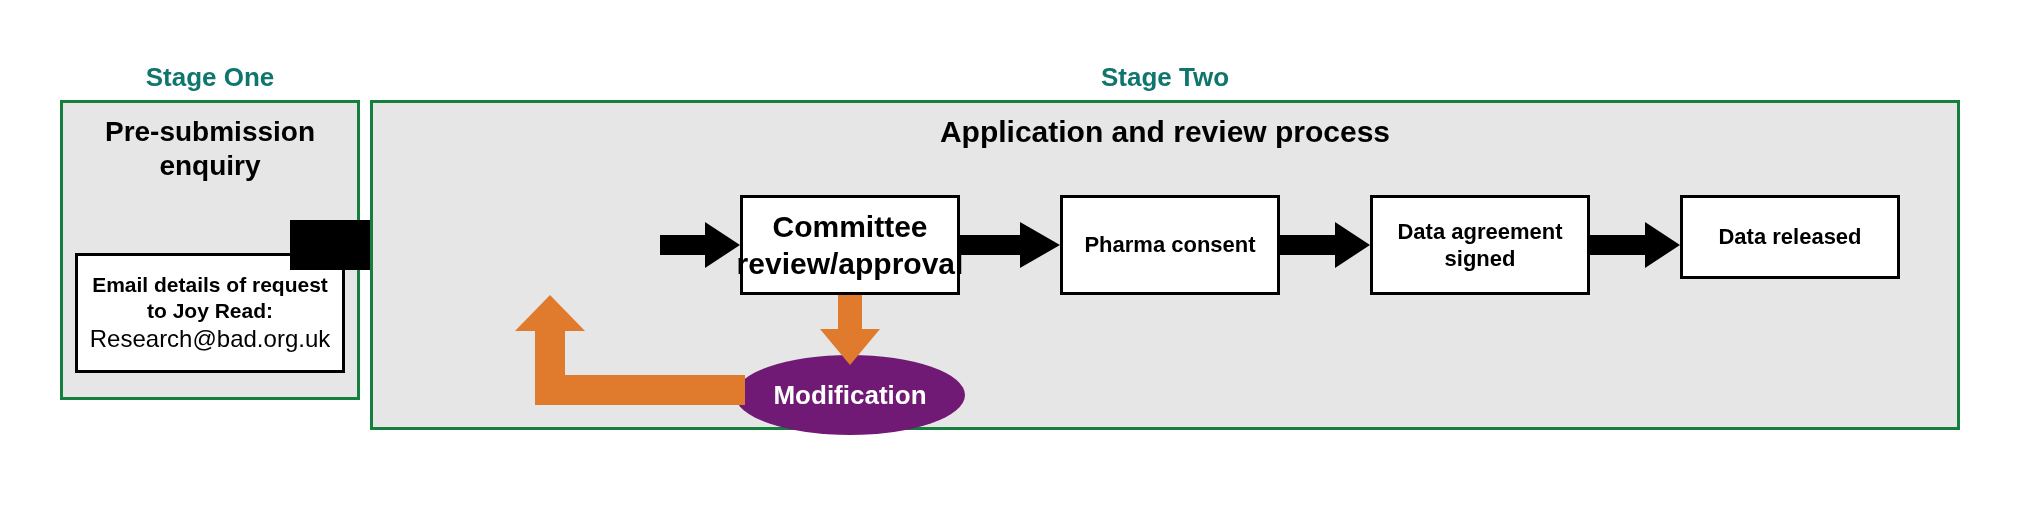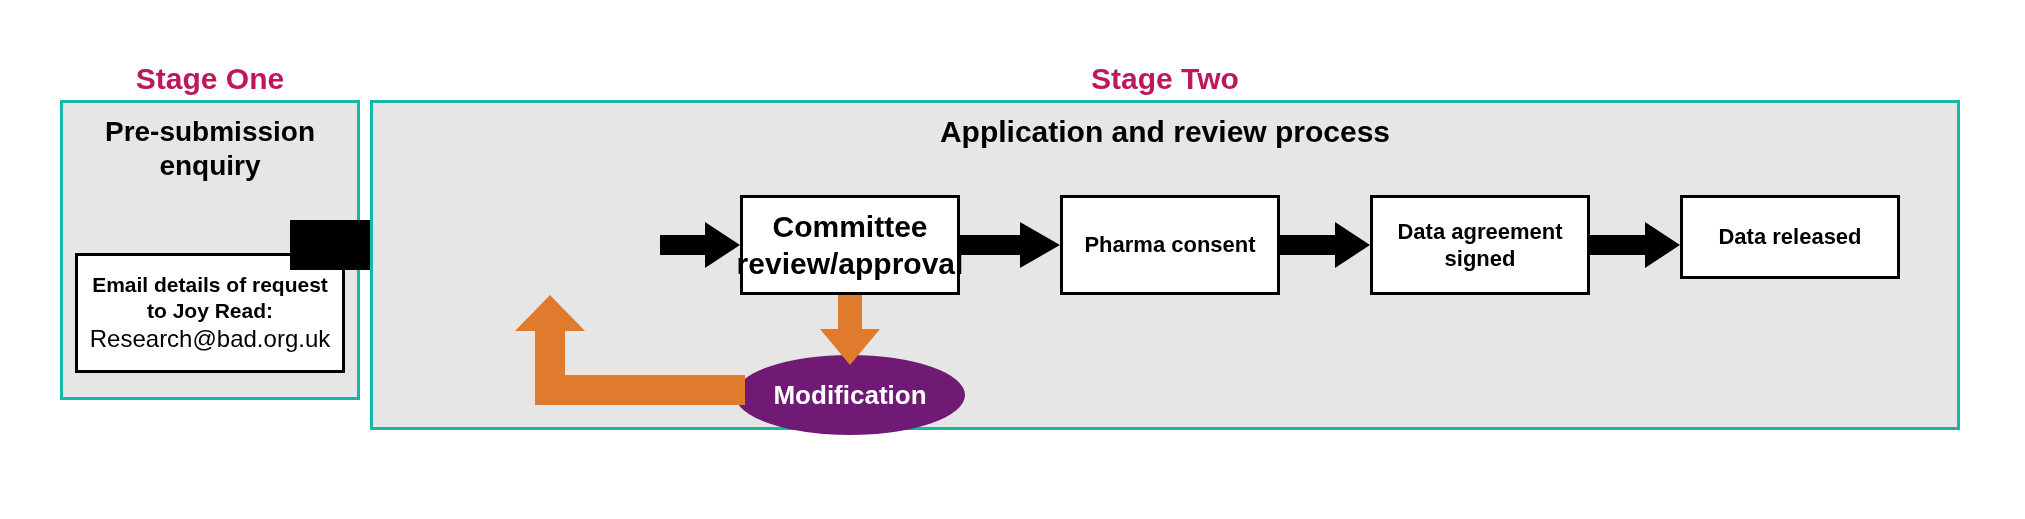--- a/index.html
+++ b/index.html
@@ -9,28 +9,28 @@
     font-family: Arial, Helvetica, sans-serif;
   }
   .canvas {
     position: relative;
     width: 2025px;
     height: 519px;
   }
   .stage-label {
     position: absolute;
     font-weight: 700;
-    font-size: 30px;
-    color: #be185d;
+    font-size: 26px;
+    color: #0f766e;
     text-align: center;
   }
   .panel {
     position: absolute;
     background: #e6e6e6;
-    border: 3px solid #14b8a6;
+    border: 3px solid #15803d;
     box-sizing: border-box;
   }
   .panel-title {
     position: absolute;
     width: 100%;
     text-align: center;
     font-weight: 700;
     color: #000;
   }
   .box {

